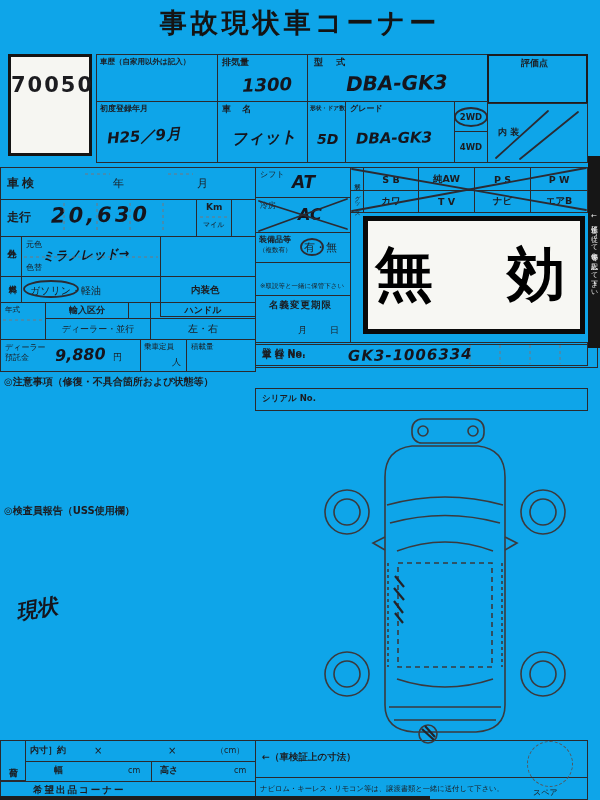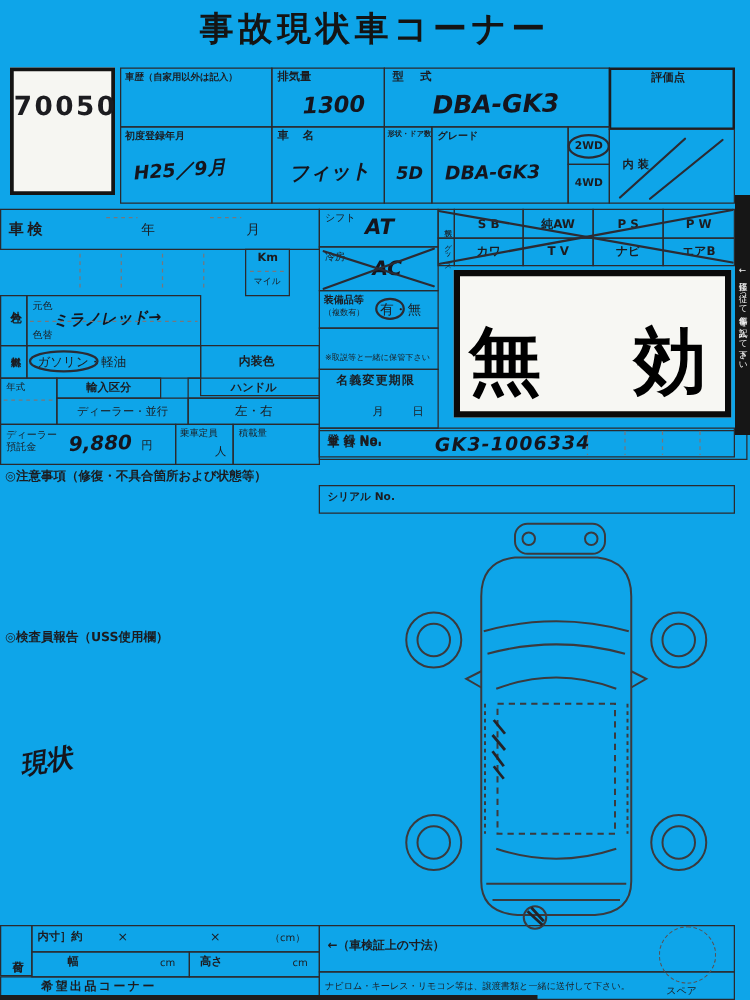--- a/index.html
+++ b/index.html
@@ -18,21 +18,21 @@
   .v { writing-mode:vertical-rl; text-orientation:upright; }
   .flexc { display:flex; align-items:center; justify-content:center; }
   .title { position:absolute; top:5px; left:0; width:600px; text-align:center;
            font-size:27px; font-weight:bold; letter-spacing:4px; color:#141414; }
   #lotbox { position:absolute; left:8px; top:54px; width:84px; height:102px;
             border:3px solid #141414; background:#f6f6f2; }
   #lotbox .lot { position:absolute; top:16px; left:0; width:100%; text-align:left;
                  font-size:21px; font-weight:bold; letter-spacing:2px; }
   #stamp { position:absolute; left:363px; top:216px; width:222px; height:118px;
            border:5px solid #0a0a0a; background:#f7f7f3; display:flex;
-           align-items:flex-end; justify-content:center;
+           align-items:center; justify-content:center;
            font-size:58px; font-weight:bold; color:#000; letter-spacing:8px; }
   #sidestrip { position:absolute; left:588px; top:156px; width:12px; height:192px;
                background:#161616; display:flex; align-items:center; justify-content:center; }
   #sidestrip span { writing-mode:vertical-rl; text-orientation:upright;
                     color:#f2f2f2; font-size:7px; letter-spacing:0.5px; }
   .spare { position:absolute; left:527px; top:741px; width:46px; height:46px;
            border:1.6px dashed #55555a; border-radius:50%; }
   .blackbar { position:absolute; left:0; top:796px; width:430px; height:4px; background:#1d1d1d; }
   svg { position:absolute; pointer-events:none; }
 </style>
@@ -85,20 +85,24 @@
     <span>4WD</span>
   </div>
   <div class="c" style="left:487px;top:103px;width:101px;height:60px">
     <span class="t b" style="left:10px;top:24px;font-size:9px">内 装</span>
   </div>
 
   <div class="c" style="left:0;top:167px;width:256px;height:33px">
     <span class="t b" style="left:6px;top:9px;font-size:12px;letter-spacing:3px">車検</span>
     <span class="t" style="left:112px;top:10px;font-size:11px">年</span>
     <span class="t" style="left:196px;top:10px;font-size:11px">月</span>
+  </div>
+  <div class="c" style="left:0;top:199px;width:256px;height:38px">
+    <span class="t b" style="left:6px;top:11px;font-size:12px">走行</span>
+    <span class="t h" style="left:50px;top:4px;font-size:21px;letter-spacing:3px;transform:rotate(-1deg)">20,630</span>
   </div>
   <div class="c" style="left:196px;top:199px;width:36px;height:38px">
     <span class="t b" style="left:9px;top:3px;font-size:9px">Km</span>
     <span class="t" style="left:6px;top:22px;font-size:7px">マイル</span>
   </div>
   <div class="c" style="left:0;top:236px;width:22px;height:41px">
     <span class="t v b" style="left:5px;top:5px;font-size:9px">外色</span>
   </div>
   <div class="c" style="left:21px;top:236px;width:140px;height:41px">
     <span class="t" style="left:4px;top:4px;font-size:8px">元色</span>

